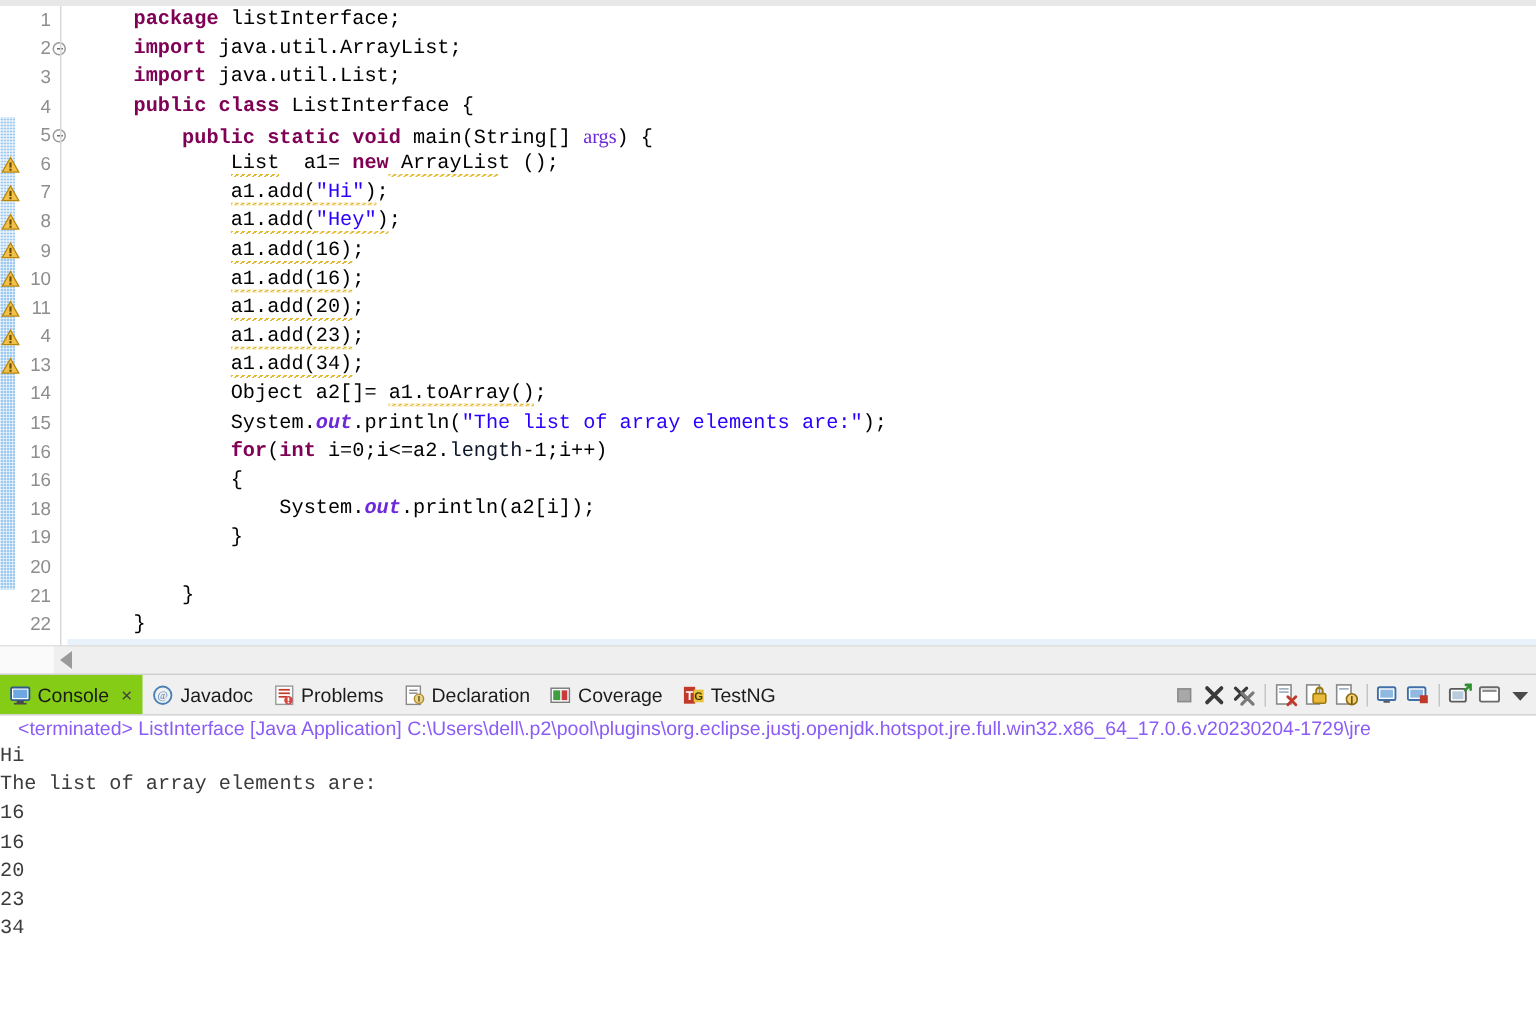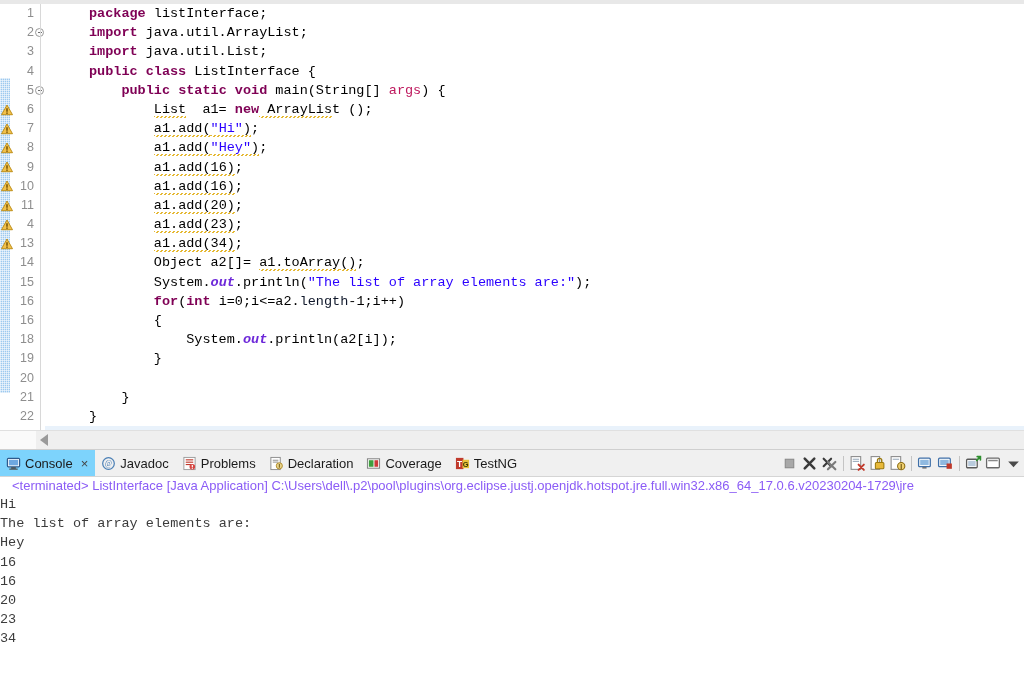--- a/index.html
+++ b/index.html
@@ -66,21 +66,21 @@
     white-space: pre;
     margin-left: 45px;
   }
   .cl { height: 19.2px; line-height: 19.2px; white-space: pre; }
   .cl.current { background: #e9f2fb; margin-left: -44px; padding-left: 44px; }
 
   .kw  { color: #7f0055; font-weight: bold; }      
   .str { color: #2a00ff; }                          
   .fld { color: #6d28d9; font-weight: bold; font-style: italic; } 
   .lnk { color: #0f172a; }                          
-  .par { color: #be185d; }                          
+  .par { color: #6d28d9; font-family: Liberation Serif, serif; }                          
   .wv  { 
     background-image: repeating-linear-gradient(
       135deg, #e5b832 0 1.2px, rgba(0,0,0,0) 1.2px 2.4px);
     background-repeat: repeat-x;
     background-size: 4px 2px;
     background-position: left bottom;
     padding-bottom: 1px;
   }
 
   
@@ -114,21 +114,21 @@
   #tabs {
     position: absolute; left: 0; top: 0; height: 26px;
     display: flex; align-items: center;
   }
   .tab {
     display: flex; align-items: center; gap: 4px;
     height: 26px; padding: 0 7px 0 6px;
     font-size: 13px; color: #1b1b1b;
     box-sizing: border-box;
   }
-  .tab.active { background: #7dd3fc; }
+  .tab.active { background: #84cc16; }
   .tab .tlabel { white-space: nowrap; }
   .tab .tclose {
     font-size: 13px; color: #444; margin-left: 4px; line-height: 1;
   }
   .ticon { width: 15px; height: 15px; display:block; }
 
   #console-tools {
     position: absolute; right: 2px; top: 0; height: 26px;
     display: flex; align-items: center; gap: 3px;
   }
@@ -402,16 +402,16 @@
           <span>
             <svg class="ctool" viewBox="0 0 16 16">
               <path d="M3 6 L8 11.5 L13 6 Z" fill="#4a4a4a"></path>
             </svg>
           </span>
         </div>
     </div>
 
     <div id="terminated-line">&lt;terminated&gt; ListInterface [Java Application] C:\Users\dell\.p2\pool\plugins\org.eclipse.justj.openjdk.hotspot.jre.full.win32.x86_64_17.0.6.v20230204-1729\jre</div>
 
-    <div id="console-output"><div class="oline">Hi</div><div class="oline">The list of array elements are:</div><div class="oline">Hey</div><div class="oline">16</div><div class="oline">16</div><div class="oline">20</div><div class="oline">23</div><div class="oline">34</div></div>
+    <div id="console-output"><div class="oline">Hi</div><div class="oline">The list of array elements are:</div><div class="oline">16</div><div class="oline">16</div><div class="oline">20</div><div class="oline">23</div><div class="oline">34</div></div>
   </div>
 
 </div>
 
 </body></html>

